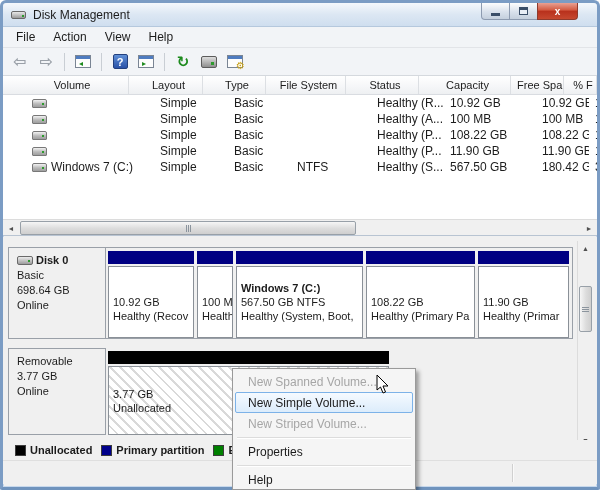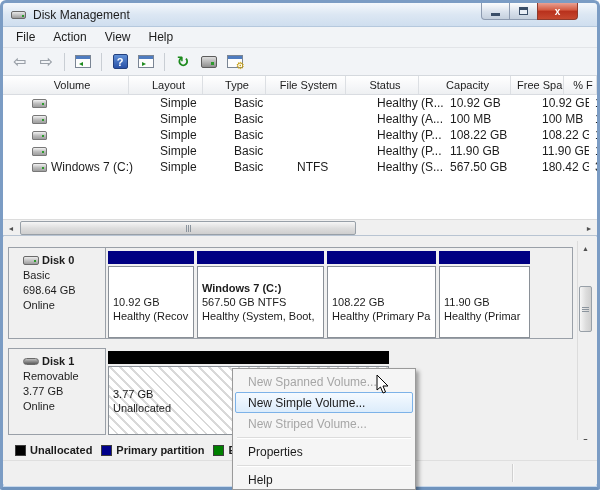--- a/index.html
+++ b/index.html
@@ -83,21 +83,21 @@
               display:flex; align-items:center; justify-content:center; }
   .grip-h { display:flex; gap:1px; }
   .grip-h i { width:1px; height:7px; background:#8b949d; }
 
   
   .graph-pane { position:absolute; left:0; top:234px; width:594px; height:223px; background:#f0f0f0; }
 
   .disk-row { position:absolute; left:5px; width:565px; display:flex; }
   .disk-row.d0 { top:10px; height:92px; }
   .disk-row.d1 { top:111px; height:87px; }
-  .disk-label { width:98px; border:1px solid #9aa0a8; background:#f0f0f0; padding:5px 4px 0 14px;
+  .disk-label { width:98px; border:1px solid #9aa0a8; background:#f0f0f0; padding:5px 4px 0 8px;
                 font-size:11px; color:#1c1c1c; line-height:15px; }
   .disk-name { font-weight:bold; display:flex; align-items:center; gap:3px; }
   .disk-ic { position:relative; width:16px; height:9px; border-radius:2px;
              background:linear-gradient(#ececec,#9c9c9c); border:1px solid #6a6a6a; }
   .disk-ic i { position:absolute; right:2px; top:3px; width:2px; height:2px; background:#2d9a2d; }
   .disk-ic.removable { height:7px; border-radius:4px; background:linear-gradient(#bdbdbd,#5c5c5c); }
   .part-area { position:relative; flex:1; border:1px solid #9aa0a8; border-left:none; background:#f0f0f0;
                padding:3px 0 0 2px; display:flex; gap:3px; }
   .partition { display:flex; flex-direction:column; }
   .pband { height:13px; background:#000082; }
@@ -334,20 +334,28 @@
       </div>
       <div class="part-area">
         <div class="partition" style="width:86px">
           <div class="pband"></div>
           <div class="pbody">
             <div class="ptitle"></div>
             <div>10.92 GB</div>
             <div>Healthy (Recov</div>
           </div>
         </div>
+        <div class="partition" style="width:36px">
+          <div class="pband"></div>
+          <div class="pbody">
+            <div class="ptitle"></div>
+            <div>100 M</div>
+            <div>Health</div>
+          </div>
+        </div>
         <div class="partition" style="width:127px">
           <div class="pband"></div>
           <div class="pbody">
             <div class="ptitle">Windows 7  (C:)</div>
             <div>567.50 GB NTFS</div>
             <div>Healthy (System, Boot,</div>
           </div>
         </div>
         <div class="partition" style="width:109px">
           <div class="pband"></div>
@@ -363,24 +371,20 @@
             <div class="ptitle"></div>
             <div>11.90 GB</div>
             <div>Healthy (Primar</div>
           </div>
         </div>
       </div>
     </div>
 
     <div class="disk-row d1">
       <div class="disk-label">
-        <div class="disk-name">
-            <span class="disk-ic removable"></span>
-            <span>Disk 1</span>
-          </div>
         <div>Removable</div>
         <div>3.77 GB</div>
         <div>Online</div>
       </div>
       <div class="part-area" style="border:none; background:transparent;">
         <div class="partition" style="width:281px">
           <div class="pband black"></div>
           <div class="pbody hatched">
             <div>3.77 GB</div>
             <div>Unallocated</div>

